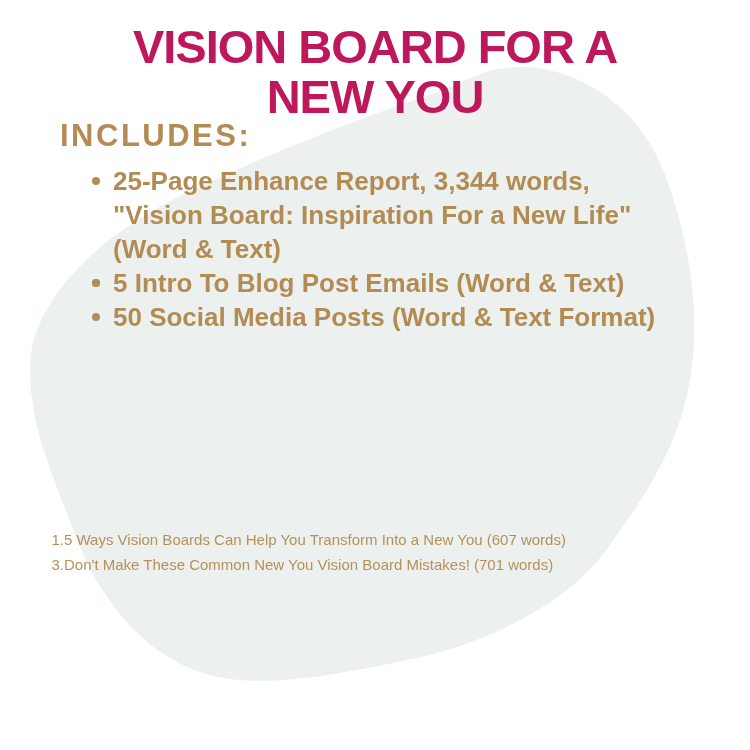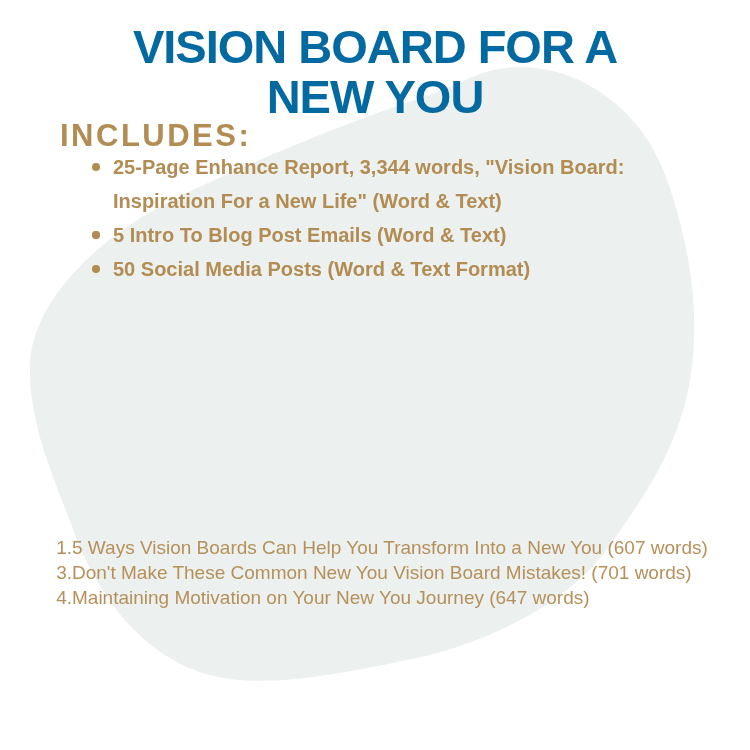--- a/index.html
+++ b/index.html
@@ -32,44 +32,44 @@
   .title {
     position: absolute;
     top: 22px;
     left: 0;
     right: 0;
     text-align: center;
     font-weight: bold;
     font-size: 47px;
     line-height: 50px;
     letter-spacing: -1px;
-    color: #0369a1;
+    color: #be185d;
   }
   .section-heading {
     position: absolute;
     left: 60px;
     margin: 0;
     font-size: 31px;
     line-height: 1;
     font-weight: bold;
     letter-spacing: 2.5px;
     color: #b28c52;
   }
   .includes-heading { top: 120px; }
   .topics-heading   { top: 465px; }
 
   .includes-list {
     position: absolute;
-    top: 150px;
+    top: 164px;
     left: 92px;
     width: 575px;
     margin: 0;
     padding: 0;
     list-style: none;
-    font-size: 20px;
+    font-size: 26px;
     line-height: 34px;
     font-weight: bold;
     color: #b28c52;
   }
   .includes-list li {
     position: relative;
     padding-left: 21px;
   }
   .includes-list .dot {
     position: absolute;
@@ -78,24 +78,24 @@
     width: 8px;
     height: 8px;
     border-radius: 50%;
     background: #b28c52;
   }
   .topics-list {
     position: absolute;
     top: 527px;
     left: 47px;
     width: 680px;
-    margin: 8px;
+    margin: 0;
     padding: 0;
     list-style: none;
-    font-size: 19px;
+    font-size: 15px;
     line-height: 25px;
     font-weight: normal;
     color: #b6905a;
   }
   .topics-list .num {
     display: inline-block;
     min-width: 17px;
     text-align: right;
   }
 </style>
@@ -146,19 +146,16 @@
     </ul>
 
 
     <ol class="topics-list">
       <li>
         <span class="num">1.</span><span>5 Ways Vision Boards Can Help You Transform Into a New You (607 words)</span>
       </li>
       <li>
         <span class="num">3.</span><span>Don't Make These Common New You Vision Board Mistakes! (701 words)</span>
       </li>
-      <li>
-        <span class="num">4.</span><span>Maintaining Motivation on Your New You Journey (647 words)</span>
-      </li>
     </ol>
 
   </div>
 </div>
 
 </body></html>

